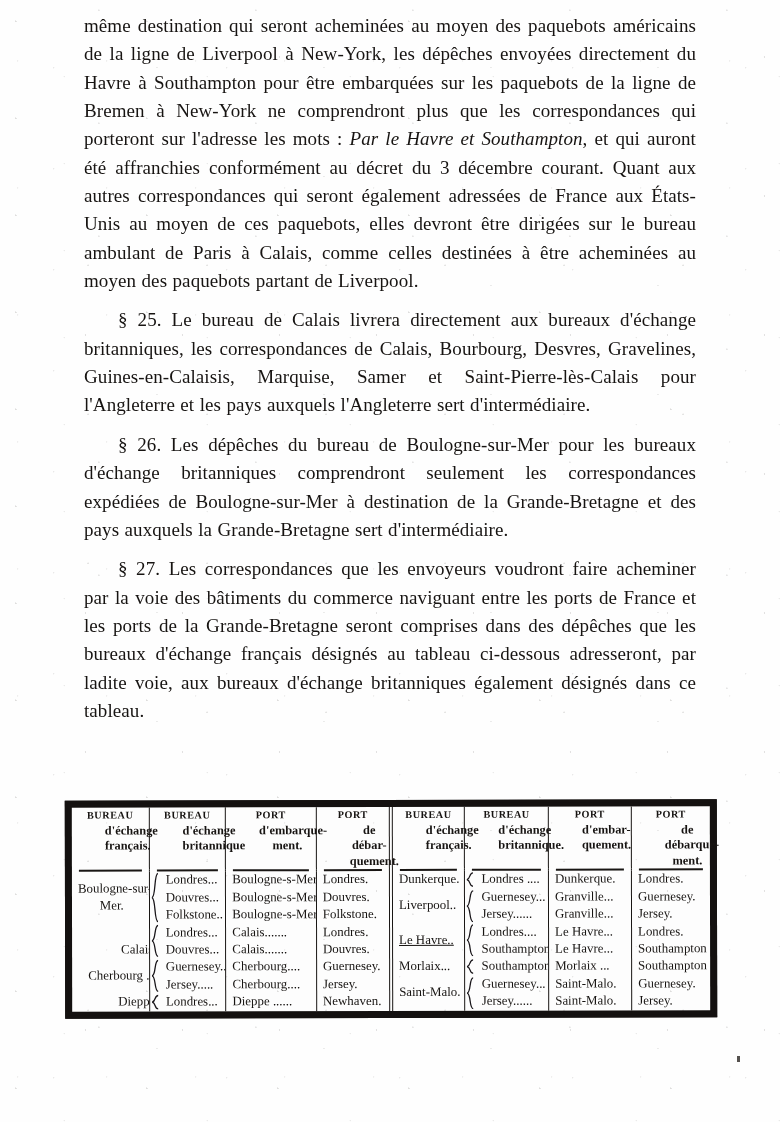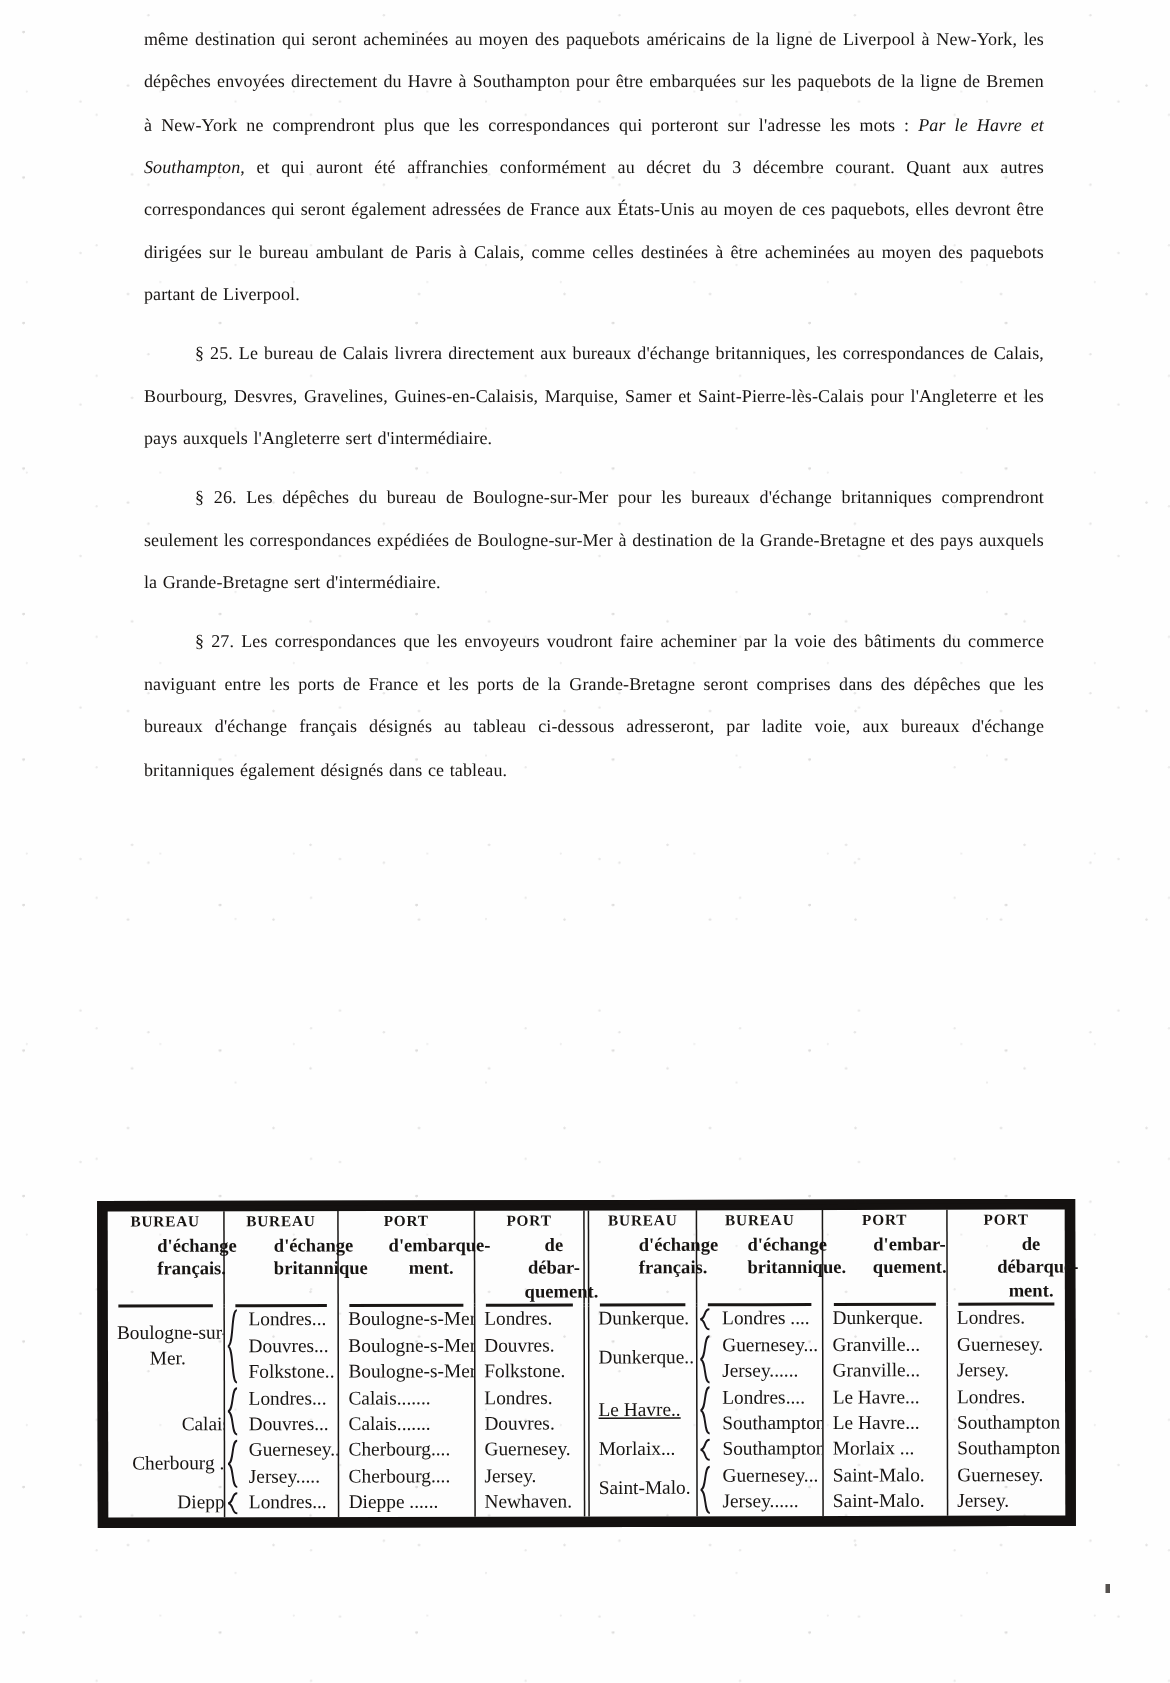--- a/index.html
+++ b/index.html
@@ -26,22 +26,22 @@
   }
 
   #textblock {
     position: absolute;
     left: 84px;
     top: 12px;
     width: 612px;
   }
 
   .para {
-    margin: 0 0 0 12px;
-    font-size: 12px;
+    margin: 0 0 0 0;
+    font-size: 19px;
     line-height: 28.35px;
     text-align: justify;
     text-justify: inter-word;
     letter-spacing: 0.08px;
     word-spacing: 0.6px;
     -webkit-font-smoothing: none;
   }
   .para.indent { text-indent: 34px; }
   .para + .para { margin-top: 11px; }
   .para .it { font-style: italic; }
@@ -313,21 +313,21 @@
                   <div class="ln">Douvres.</div>
                   <div class="ln">Guernesey.</div>
                   <div class="ln">Jersey.</div>
                   <div class="ln">Newhaven.</div>
                 </td>
               <td class="bodycell vsep" id="c5">
                   <div style="height: 17.4px; display: flex; flex-direction: column; justify-content: center;">
                     <div class="ln">Dunkerque.</div>
                   </div>
                   <div style="height: 34.8px; display: flex; flex-direction: column; justify-content: center;">
-                    <div class="ln">Dunkerque..</div>
+                    <div class="ln">Liverpool..</div>
                   </div>
                   <div style="height: 34.8px; display: flex; flex-direction: column; justify-content: center; text-decoration: underline;">
                     <div class="ln">Le Havre..</div>
                   </div>
                   <div style="height: 17.4px; display: flex; flex-direction: column; justify-content: center;">
                     <div class="ln">Morlaix...</div>
                   </div>
                   <div style="height: 34.8px; display: flex; flex-direction: column; justify-content: center;">
                     <div class="ln">Saint-Malo.</div>
                   </div>

